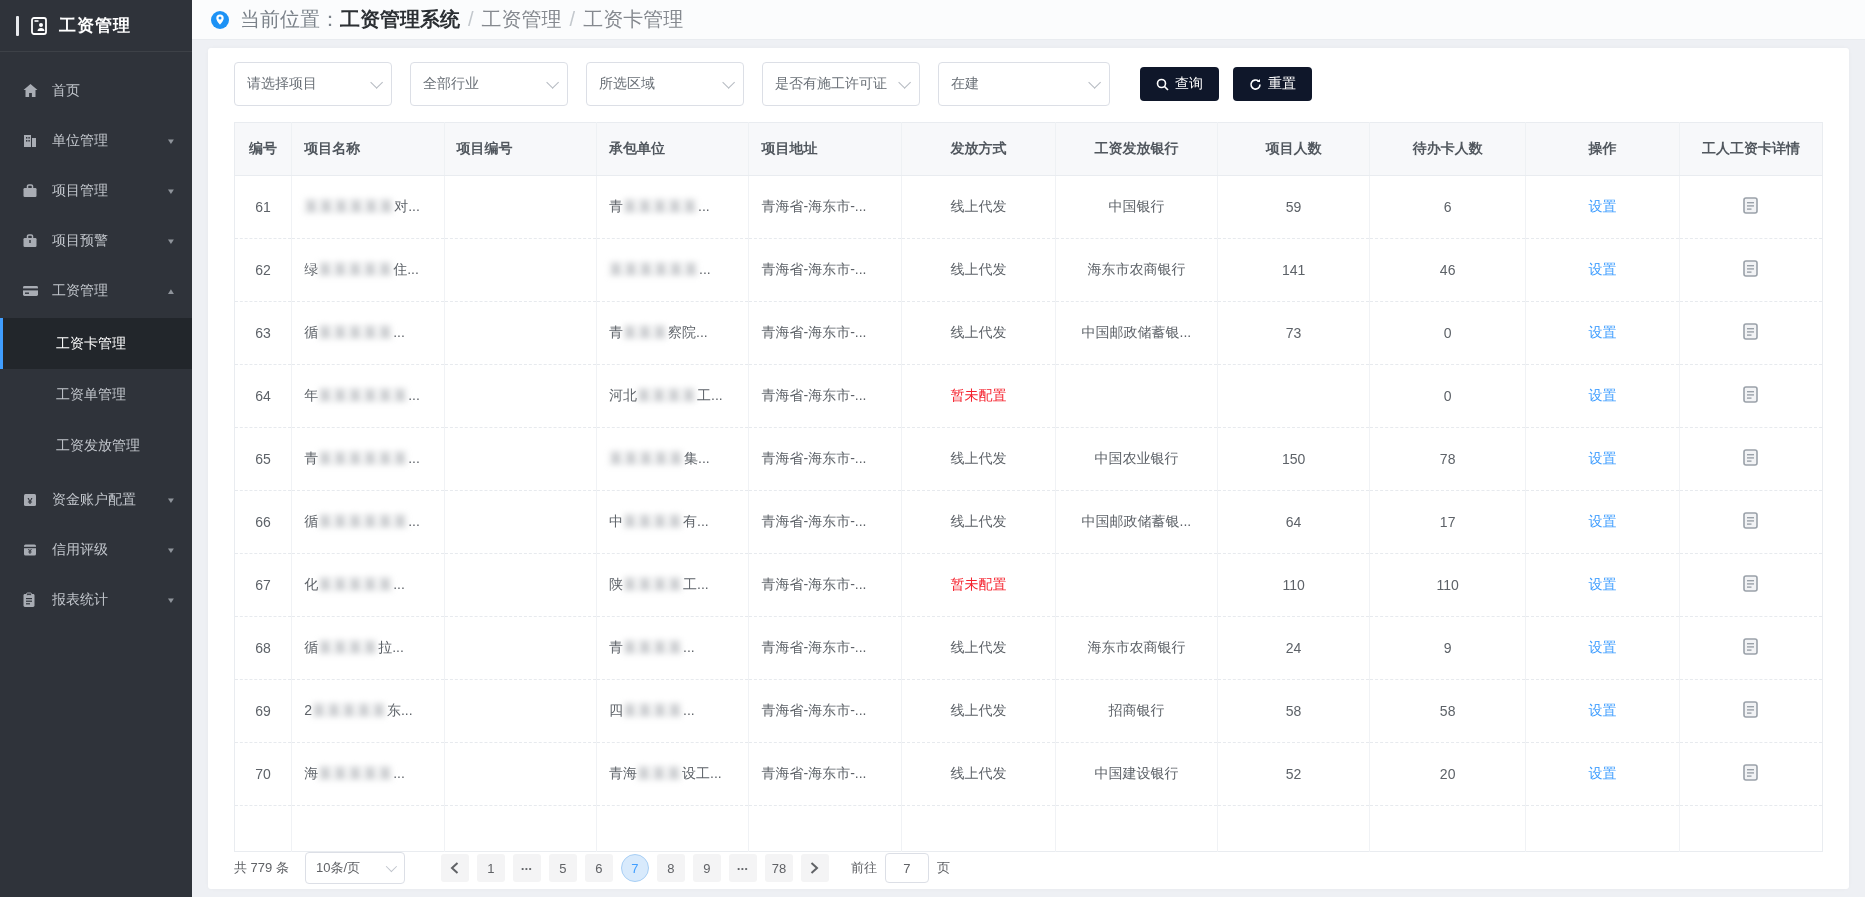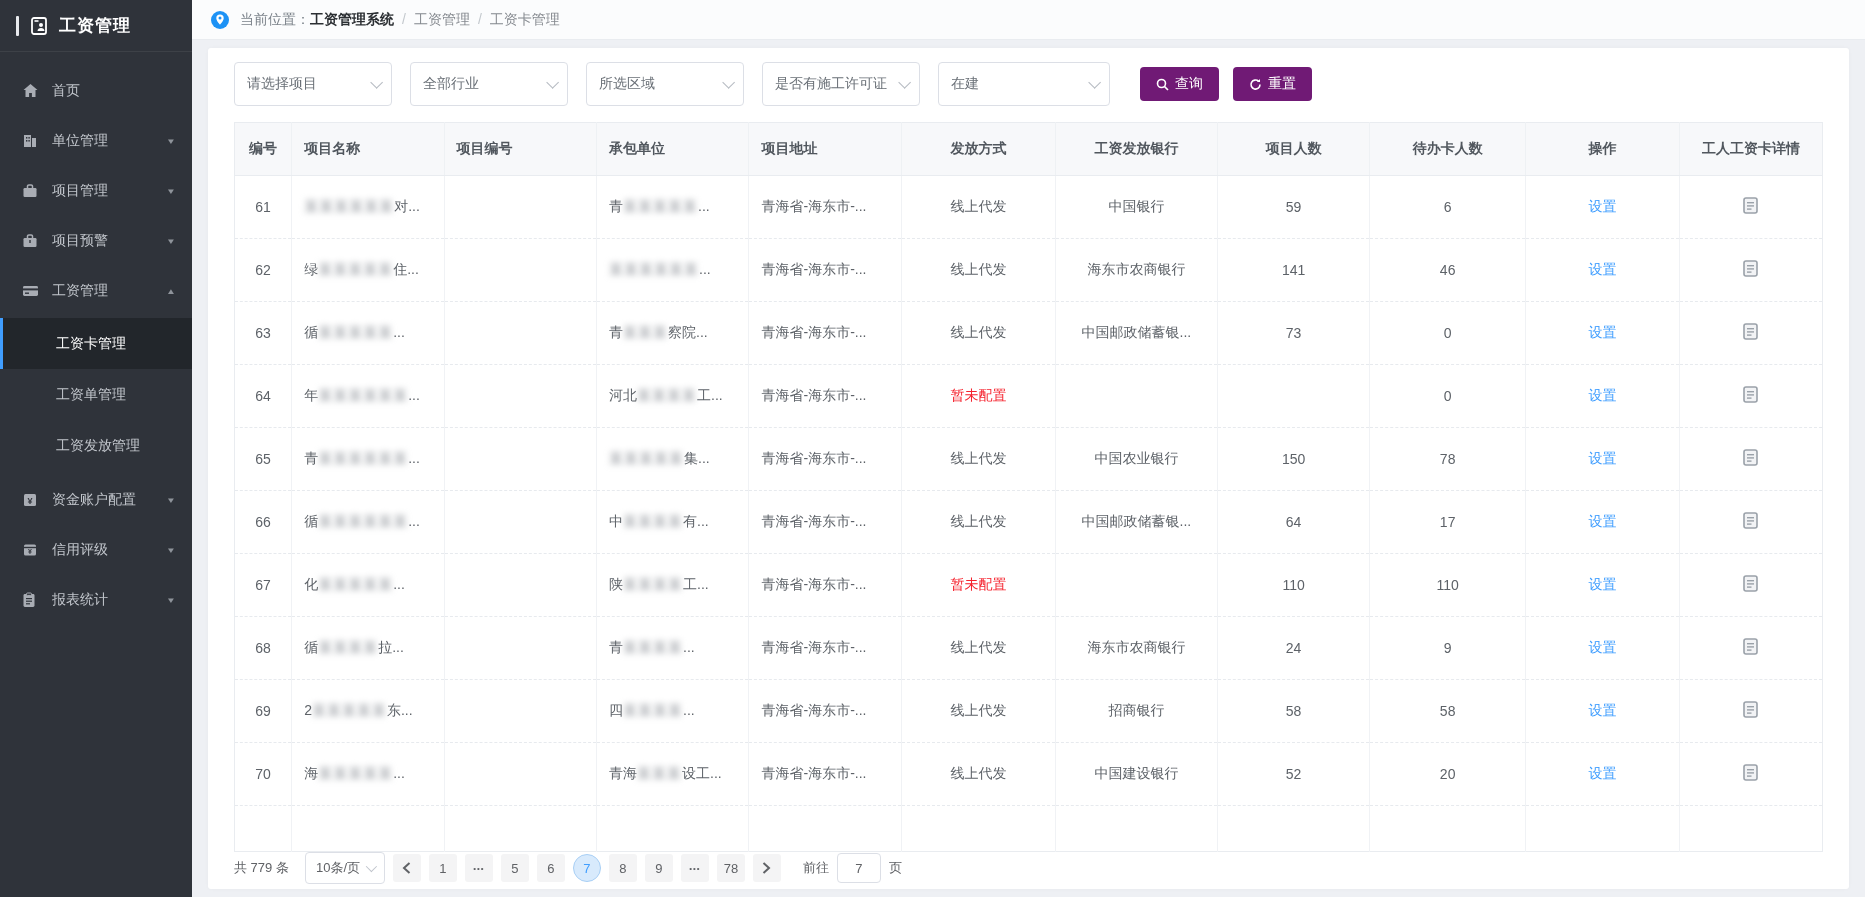--- a/index.html
+++ b/index.html
@@ -17,35 +17,35 @@
   .menu-item .mi-label { flex:1; }
   .arrow { font-size:10px; color:#8f949b; transform:scale(1,.8); }
   .submenu { padding:2px 0 4px; }
   .submenu-item { height:51px; display:flex; align-items:center; padding-left:56px; font-size:14px; color:#c2c6cc; cursor:pointer; }
   .submenu-item.active { background:#22262b; color:#fff; border-left:3px solid #409eff; padding-left:53px; }
 
   
   .main { margin-left:192px; }
   .crumb-bar { height:40px; background:#fbfcfd; border-bottom:1px solid #e9ecf0; display:flex; align-items:center; padding-left:18px; gap:10px; }
   .crumb-icon { display:flex; }
-  .crumb-text { font-size:14px; color:#7b828a; }
+  .crumb-text { font-size:20px; color:#7b828a; }
   .crumb-root { color:#2b2f33; font-weight:bold; }
   .crumb-sep { color:#c3c8cd; margin:0 8px; }
   .crumb-item { color:#85898f; }
 
   
   .content { padding:8px 16px 8px; height:857px; }
   .card { background:#fff; border-radius:3px; height:100%; display:flex; flex-direction:column; padding:14px 26px 0; box-shadow:0 0 4px rgba(0,0,0,.03); }
 
   
   .filters { display:flex; align-items:center; gap:18px; margin-bottom:16px; }
   .select { width:158px; height:44px; border:1px solid #dcdfe6; border-radius:4px; display:flex; align-items:center; justify-content:space-between; padding:0 12px; font-size:14px; color:#6a7077; background:#fff; cursor:pointer; }
   .select.wide { width:172px; }
   .select .chev { width:9px; height:9px; border-right:1.6px solid #b6bbc2; border-bottom:1.6px solid #b6bbc2; transform:rotate(45deg) translateY(-3px); }
-  .btn { height:34px; padding:0 16px; border:none; border-radius:4px; background:#701a75; color:#fff; font-size:14px; display:flex; align-items:center; gap:6px; cursor:pointer; font-family:inherit; }
+  .btn { height:34px; padding:0 16px; border:none; border-radius:4px; background:#0f172a; color:#fff; font-size:14px; display:flex; align-items:center; gap:6px; cursor:pointer; font-family:inherit; }
   .btn + .btn { margin-left:-4px; }
   .btn svg { display:block; }
   .btn-search { margin-left:12px; }
 
   
   table { width:100%; border-collapse:collapse; table-layout:fixed; border:1px solid #e9ecf0; font-size:14px; }
   thead th { background:#f7f8fa; color:#51575e; font-weight:bold; height:40px; border-right:1px solid #eef1f4; border-bottom:1px solid #e9ecf0; padding:17px 8px; }
   thead th.al { text-align:left; padding-left:12px; }
   tbody td { height:63px; color:#5d6268; text-align:center; border-right:1px solid #f0f2f5; border-bottom:1px dashed #e7eaee; padding:0 10px; overflow:hidden; white-space:nowrap; }
   tbody td.al { text-align:left; padding-left:12px; }
@@ -53,21 +53,21 @@
   th:last-child, td:last-child { border-right:none; }
   .blur { color:#8d9298; filter:blur(3px); letter-spacing:1px; }
   .red { color:#f5222d; }
   .link { color:#409eff; cursor:pointer; }
   .detail-btn { display:inline-flex; cursor:pointer; }
 
   
   .spacer { flex:1; }
   .pager { height:62px; display:flex; align-items:center; gap:8px; font-size:13px; color:#606266; padding-bottom:14px; }
   .total { margin-right:8px; font-size:13px; }
-  .size-select { width:80px; height:32px; border:1px solid #dcdfe6; border-radius:4px; display:flex; align-items:center; justify-content:space-between; padding:0 10px; color:#606266; font-size:13px; cursor:pointer; margin-right:0; }
+  .size-select { width:100px; height:32px; border:1px solid #dcdfe6; border-radius:4px; display:flex; align-items:center; justify-content:space-between; padding:0 10px; color:#606266; font-size:13px; cursor:pointer; margin-right:28px; }
   .size-select .chev { width:8px; height:8px; border-right:1.5px solid #c0c4cc; border-bottom:1.5px solid #c0c4cc; transform:rotate(45deg) translateY(-2px); }
   .pg-btn { min-width:28px; height:28px; background:#f4f4f5; border-radius:3px; display:flex; align-items:center; justify-content:center; color:#606266; font-size:13px; cursor:pointer; padding:0 4px; font-weight:bold; }
   .pg-btn.num { font-weight:normal; }
   .pg-btn.active { background:#d8eafc; border:1px solid #a8cff5; color:#409eff; border-radius:50%; width:28px; }
   .pg-nav svg { display:block; }
   .goto { display:flex; align-items:center; gap:8px; margin-left:14px; color:#606266; }
   .goto input { width:44px; height:30px; border:1px solid #dcdfe6; border-radius:4px; text-align:center; font-size:13px; color:#606266; font-family:inherit; outline:none; }
 </style>
 </head>
 <body>

